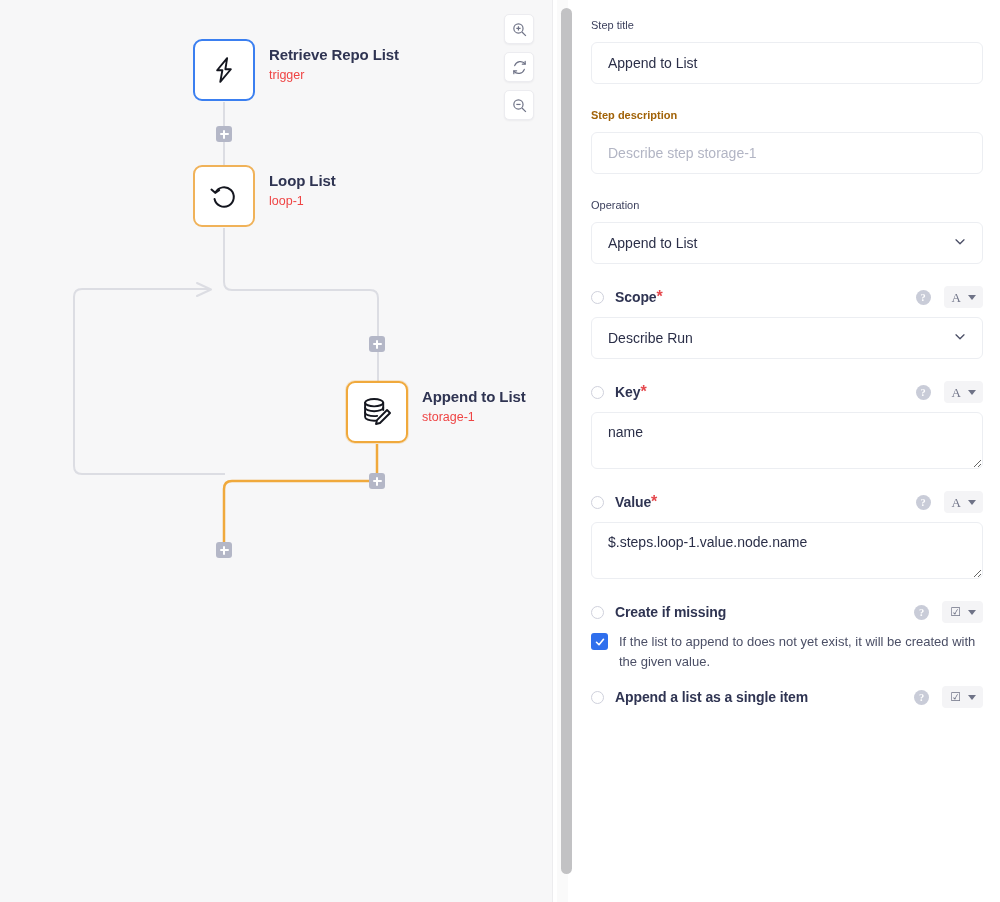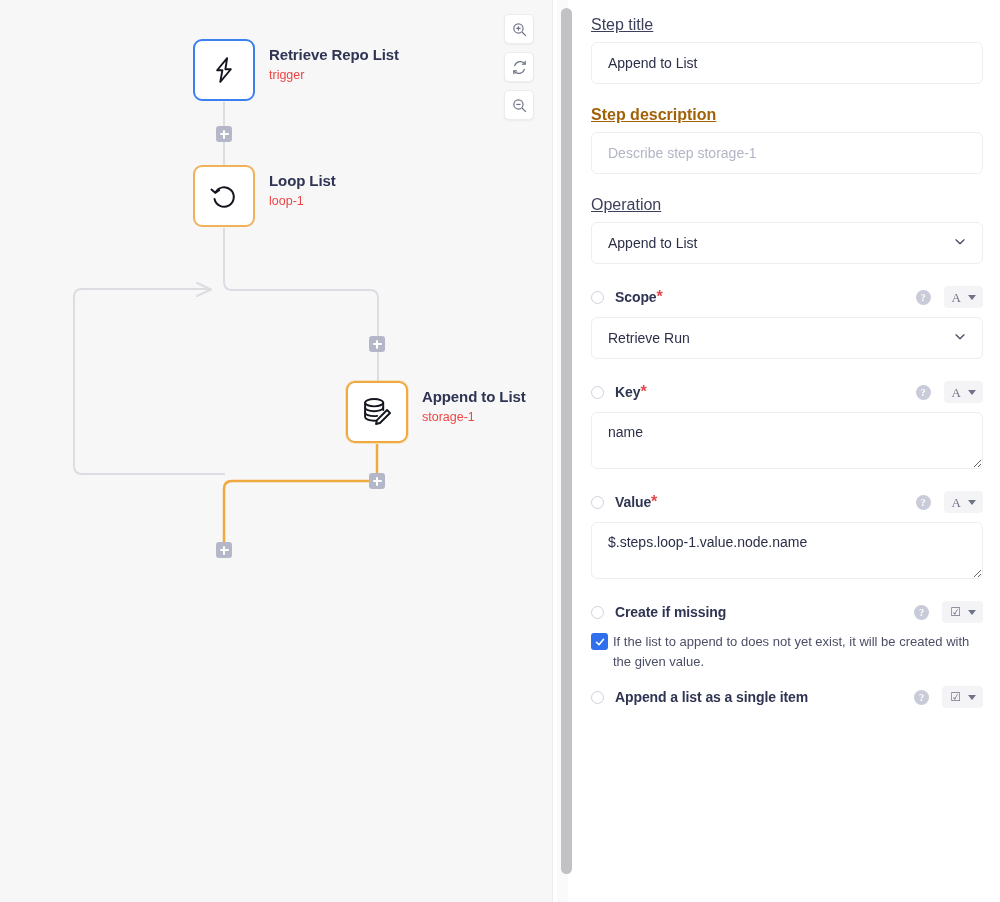--- a/index.html
+++ b/index.html
@@ -93,21 +93,21 @@
 
   
   .panel {
     flex: 1 1 auto; height: 902px;
     background: #ffffff;
     padding: 16px 17px 0 17px;
     overflow: hidden;
     position: relative;
   }
   .field-label {
-    font-size: 16px; color: #3b3f5c; line-height: 18px; margin-bottom: 8px; text-decoration: underline;
+    font-size: 11px; color: #3b3f5c; line-height: 18px; margin-bottom: 8px;
   }
   .field-label.bold { font-weight: bold; color: #a16207; }
 
   .text-input {
     width: 100%; height: 42px;
     border: 1px solid #eceef2; border-radius: 6px;
     background: #ffffff;
     padding: 0 16px;
     font-family: "Liberation Sans", sans-serif;
     font-size: 14px; color: #2b2f48;
@@ -190,21 +190,21 @@
   .type-pill .glyph.box { font-family: "DejaVu Sans", sans-serif; font-size: 12px; }
   .type-pill .caret {
     width: 0; height: 0;
     border-left: 4.5px solid transparent; border-right: 4.5px solid transparent;
     border-top: 5.5px solid #6f7387;
   }
 
   .field-block { margin-bottom: 22px; }
 
   
-  .check-row { display: flex; align-items: flex-start; gap: 5px; margin-top: 3px; }
+  .check-row { display: flex; align-items: flex-start; gap: 11px; margin-top: 3px; }
   .checkbox {
     width: 17px; height: 17px; border-radius: 3px;
     background: #2f6fed; flex: 0 0 17px; margin-top: 1px;
     display: flex; align-items: center; justify-content: center;
     cursor: pointer;
   }
   .checkbox svg { display: block; }
   .check-desc {
     font-size: 13px; color: #4b4f66; line-height: 20px; max-width: 360px;
   }
@@ -342,21 +342,21 @@
         <span class="row-title">Scope</span>
         <span class="req">*</span>
         <div class="row-spacer"></div>
         <div class="help-icon">?</div>
         <div class="type-pill">
           <span class="glyph">A</span>
           <span class="caret"></span>
         </div>
       </div>
       <div class="select">
-        <span>Retrieve Run</span>
+        <span>Describe Run</span>
         <span class="chev">
           <svg width="16" height="16" viewBox="0 0 24 24" fill="none" stroke="#4b4f66" stroke-width="2" stroke-linecap="round" stroke-linejoin="round">
               <path d="M6 9.5 L12 15.5 L18 9.5"></path>
             </svg>
         </span>
       </div>
     </div>
 
     <div class="field-block">
       <div class="row-head">

